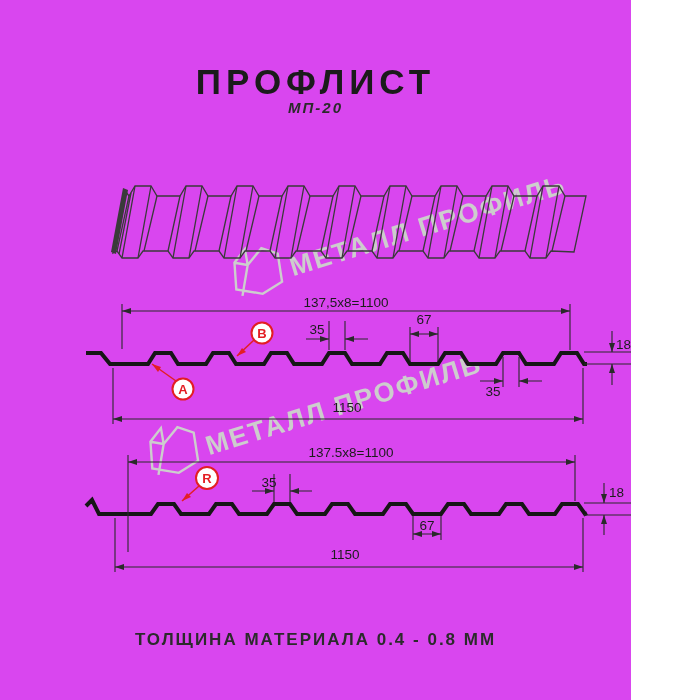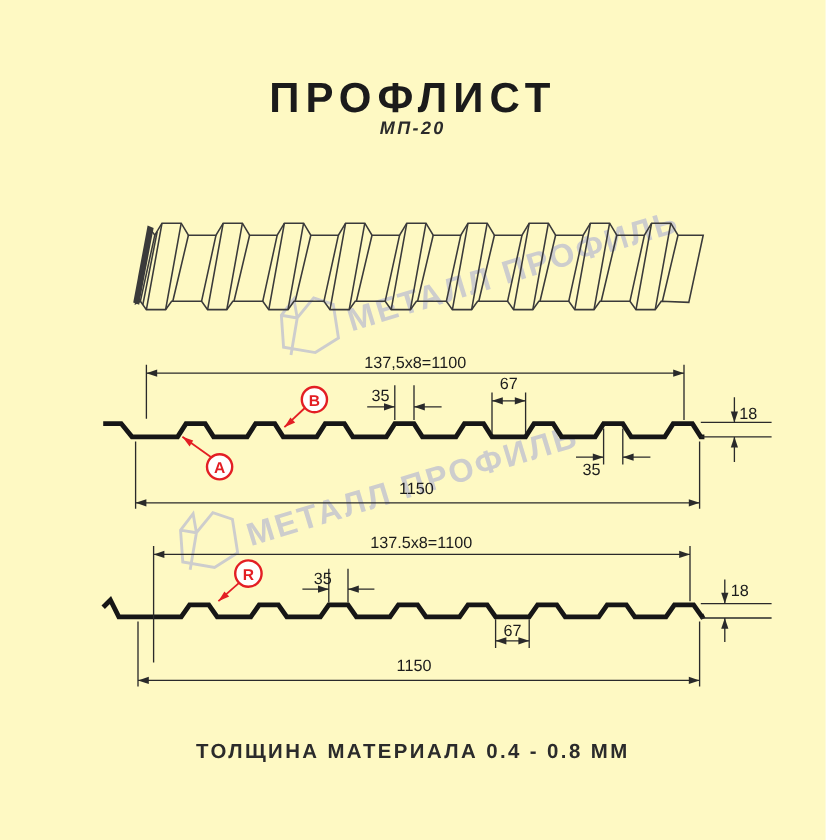--- a/index.html
+++ b/index.html
@@ -1,22 +1,22 @@
 <!DOCTYPE html>
 <html><head>
 <meta charset="utf-8">
 <style>
   html,body{margin:0;padding:0;background:#ffffff;}
-  #stage{position:relative;width:688px;height:700px;background:#fef9c3;overflow:hidden;
+  #stage{position:relative;width:631px;height:700px;background:#d946ef;overflow:hidden;
          font-family:"Liberation Sans",sans-serif;}
   .title{position:absolute;left:0;right:0;top:62px;text-align:center;
          font-size:35px;font-weight:800;letter-spacing:5px;color:#1b1b1b;}
   .subtitle{position:absolute;left:0;right:0;top:99px;text-align:center;
          font-size:15px;font-weight:700;letter-spacing:2px;color:#2b2b2b;font-style:italic;}
-  .footer-note{position:absolute;left:0;right:0;top:617px;text-align:center;
+  .footer-note{position:absolute;left:0;right:0;top:630px;text-align:center;
          font-size:17px;font-weight:600;letter-spacing:2px;color:#2b2b2b;}
   svg{position:absolute;left:0;top:0;}
   .wm-text{font-size:27px;font-weight:700;letter-spacing:2px;}
   .dim-label{font-size:13.5px;fill:#1c1c1c;}
   .pt-label{font-size:13px;font-weight:700;}
 </style>
 </head>
 <body>
 
 <div id="stage">

